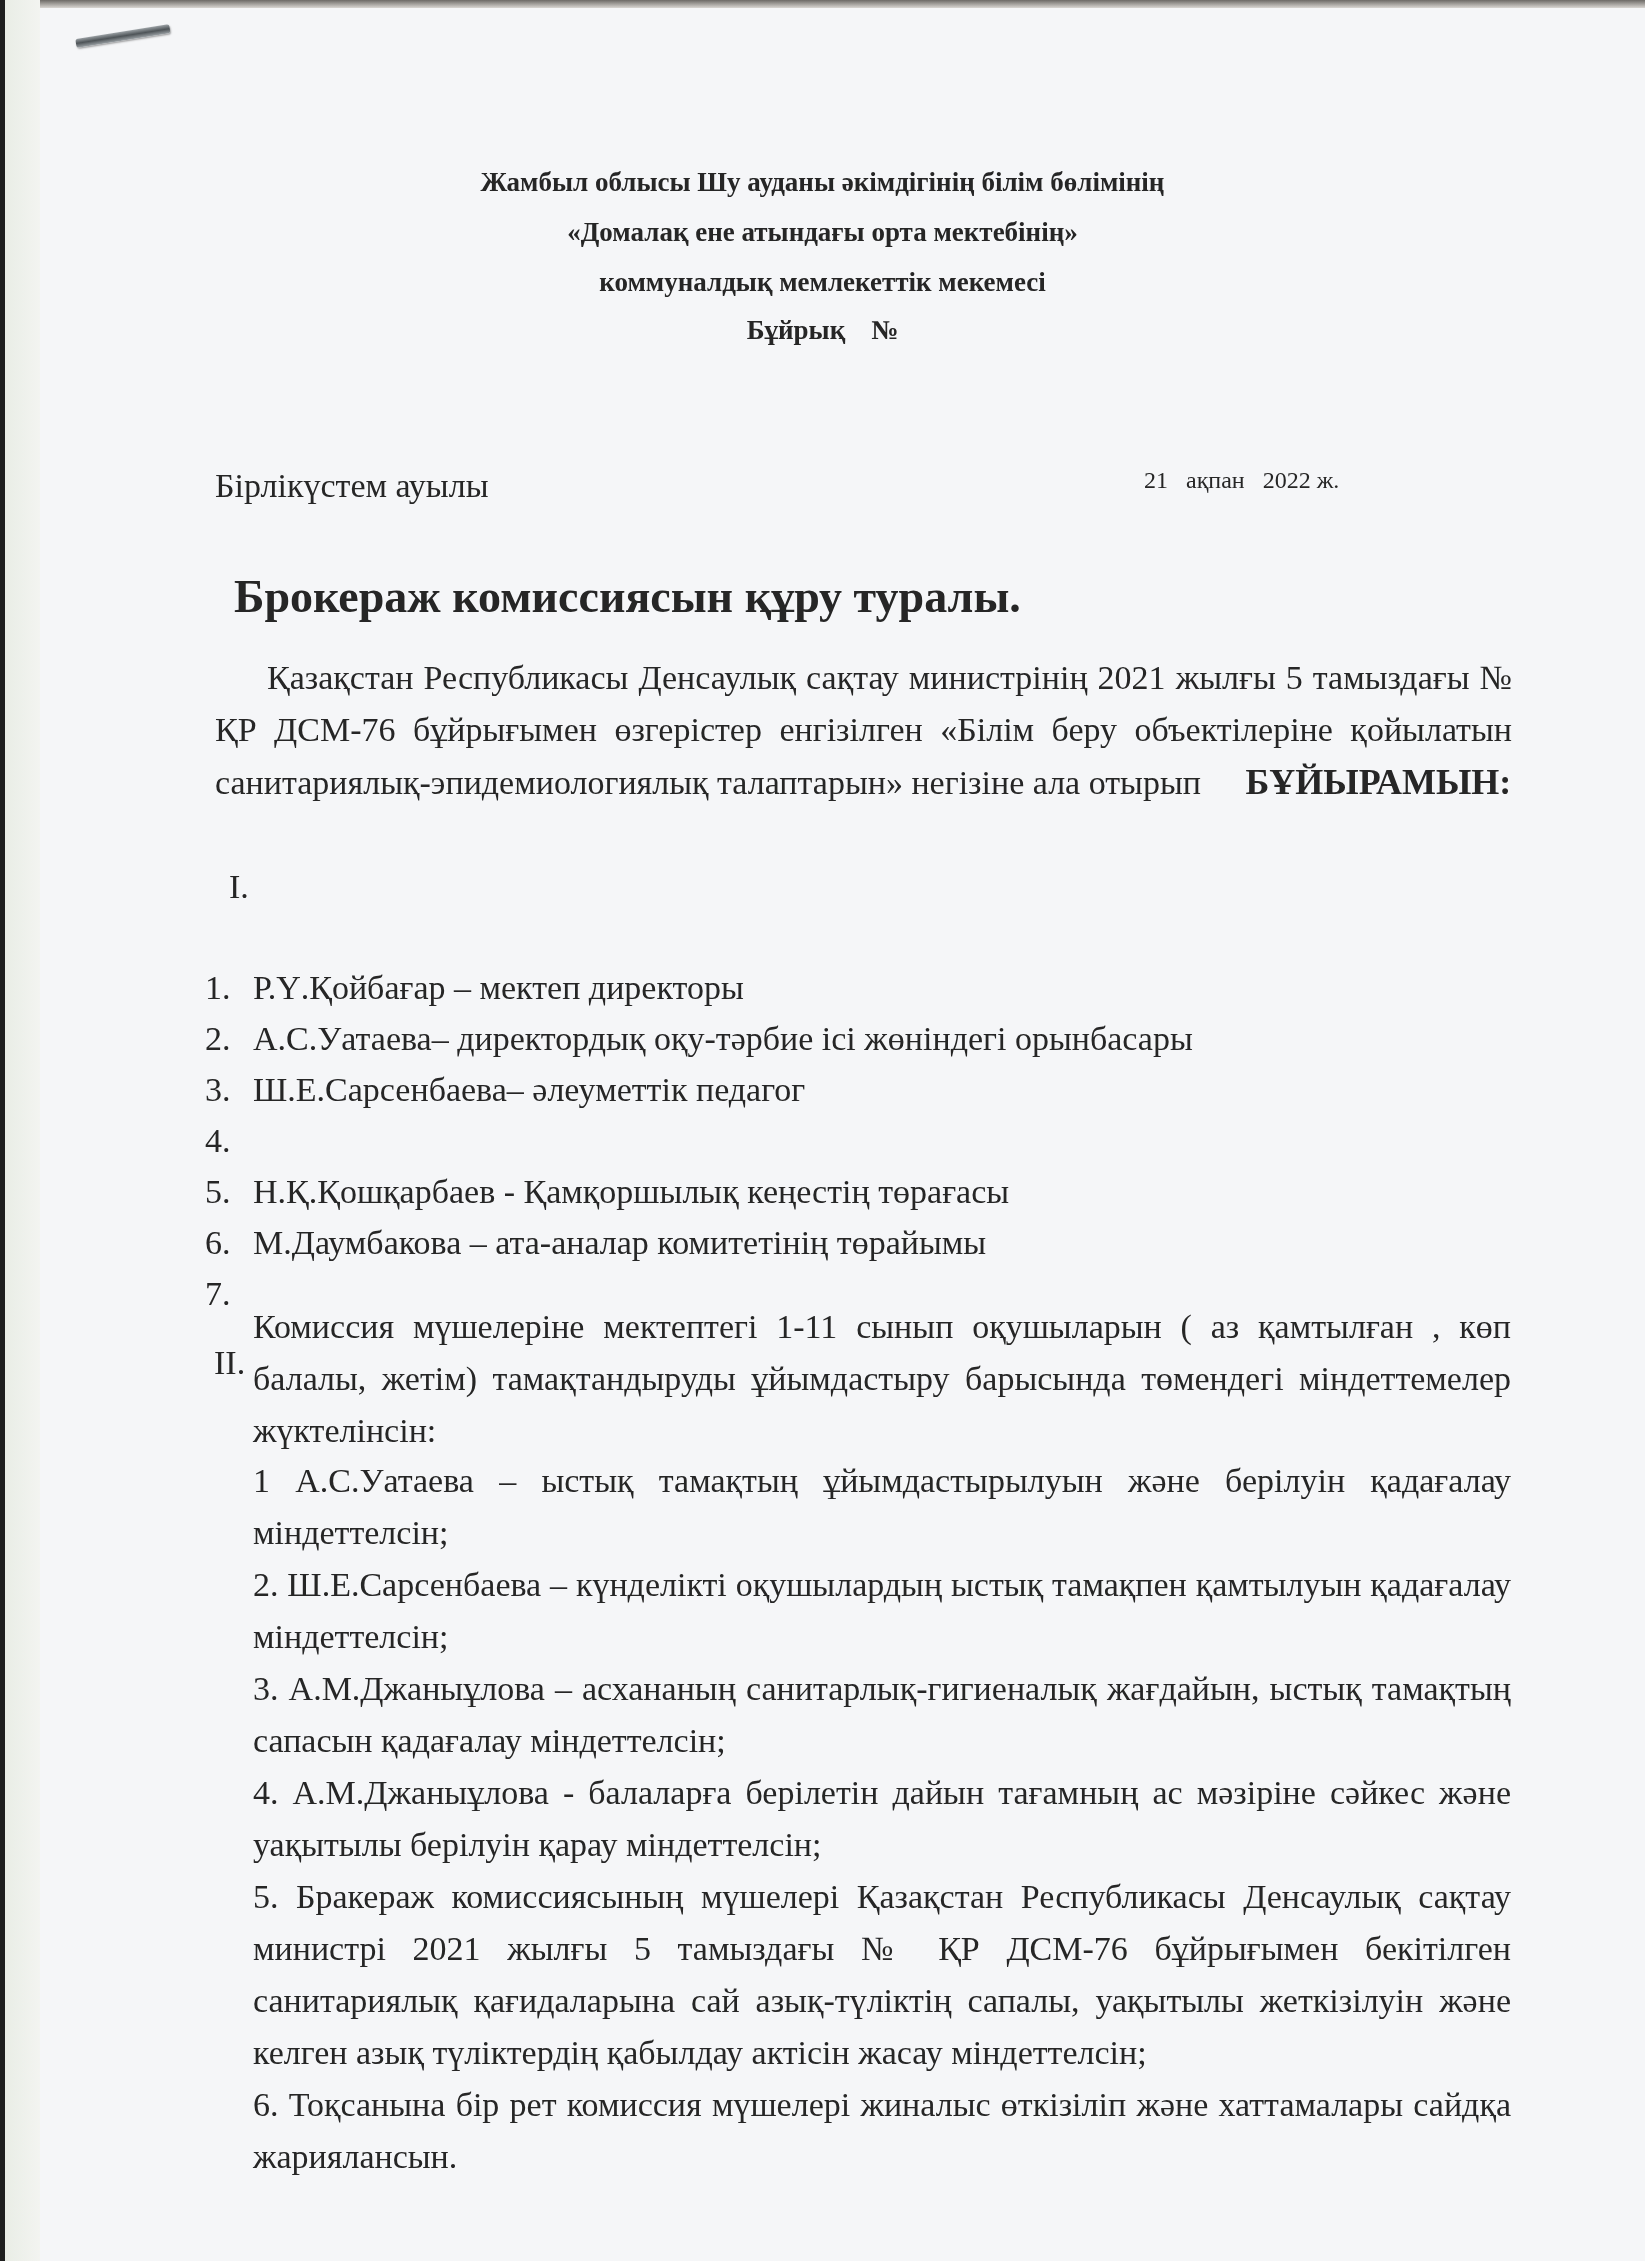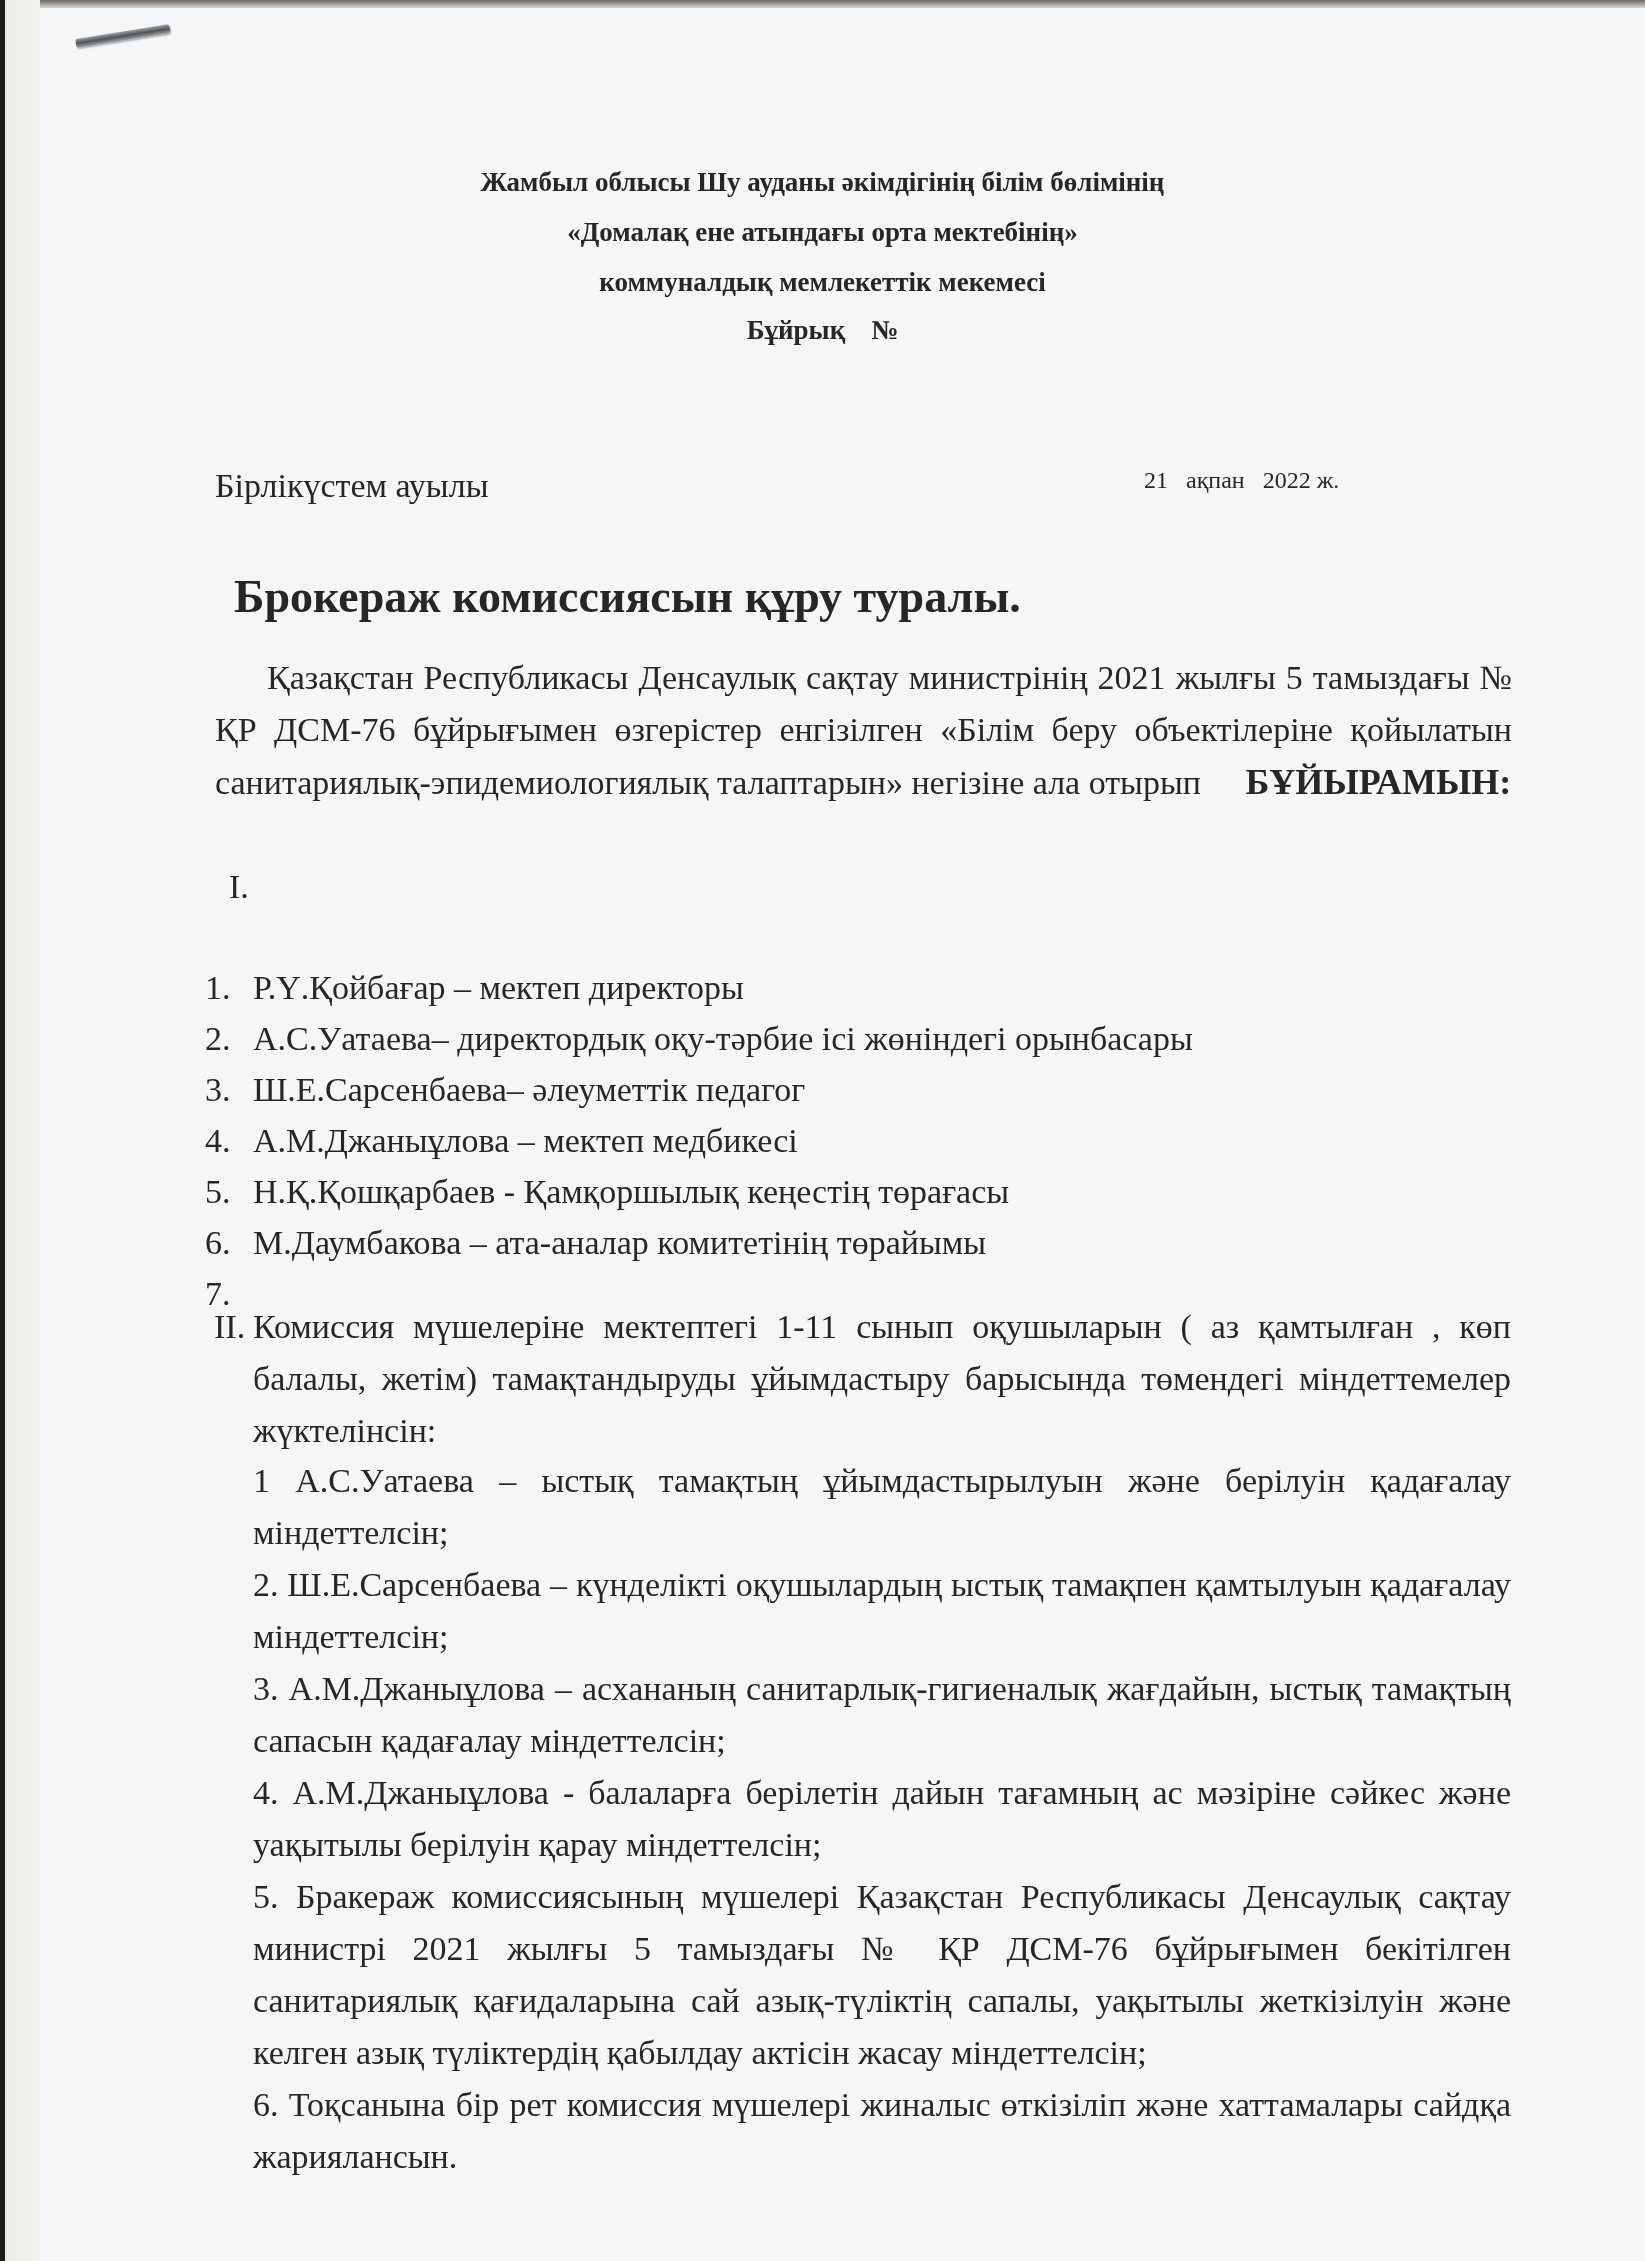--- a/index.html
+++ b/index.html
@@ -51,21 +51,21 @@
     .sec {
       position: absolute; font-size: 34px; line-height: 52px; text-align: justify;
     }
     .sec1 { left: 253px; top: 861px; width: 1258px; }
     .sec1 .marker { position: absolute; left: -24px; }
     .members { position: absolute; left: 205px; top: 962px; font-size: 34px; line-height: 51px; }
     .members .row { display: flex; }
     .members .n { width: 48px; display: inline-block; }
 
     .sec2 { left: 253px; top: 1301px; width: 1258px; }
-    .sec2 .marker { position: absolute; left: -39px; }
+    .sec2 .marker { position: absolute; left: -39px; margin-top: 36px; }
     .duties { position: absolute; left: 253px; top: 1455px; width: 1258px; font-size: 34px; line-height: 52px; text-align: justify; }
     .duties .duty { margin: 0; }
   </style>
 </head>
 <body>
 
 <div class="paper-edge"></div>
 <div class="paper"></div>
 <div class="top-edge"></div>
 <div class="staple"></div>
@@ -98,21 +98,20 @@
   <div class="row">
       <span class="n">2.</span>
       <span>А.С.Уатаева– директордық оқу-тәрбие ісі жөніндегі орынбасары</span>
     </div>
   <div class="row">
       <span class="n">3.</span>
       <span>Ш.Е.Сарсенбаева– әлеуметтік педагог</span>
     </div>
   <div class="row">
       <span class="n">4.</span>
-      <span>А.М.Джаныұлова – мектеп медбикесі</span>
     </div>
   <div class="row">
       <span class="n">5.</span>
       <span>Н.Қ.Қошқарбаев - Қамқоршылық кеңестің төрағасы</span>
     </div>
   <div class="row">
       <span class="n">6.</span>
       <span>М.Даумбакова – ата-аналар комитетінің төрайымы</span>
     </div>
   <div class="row">

